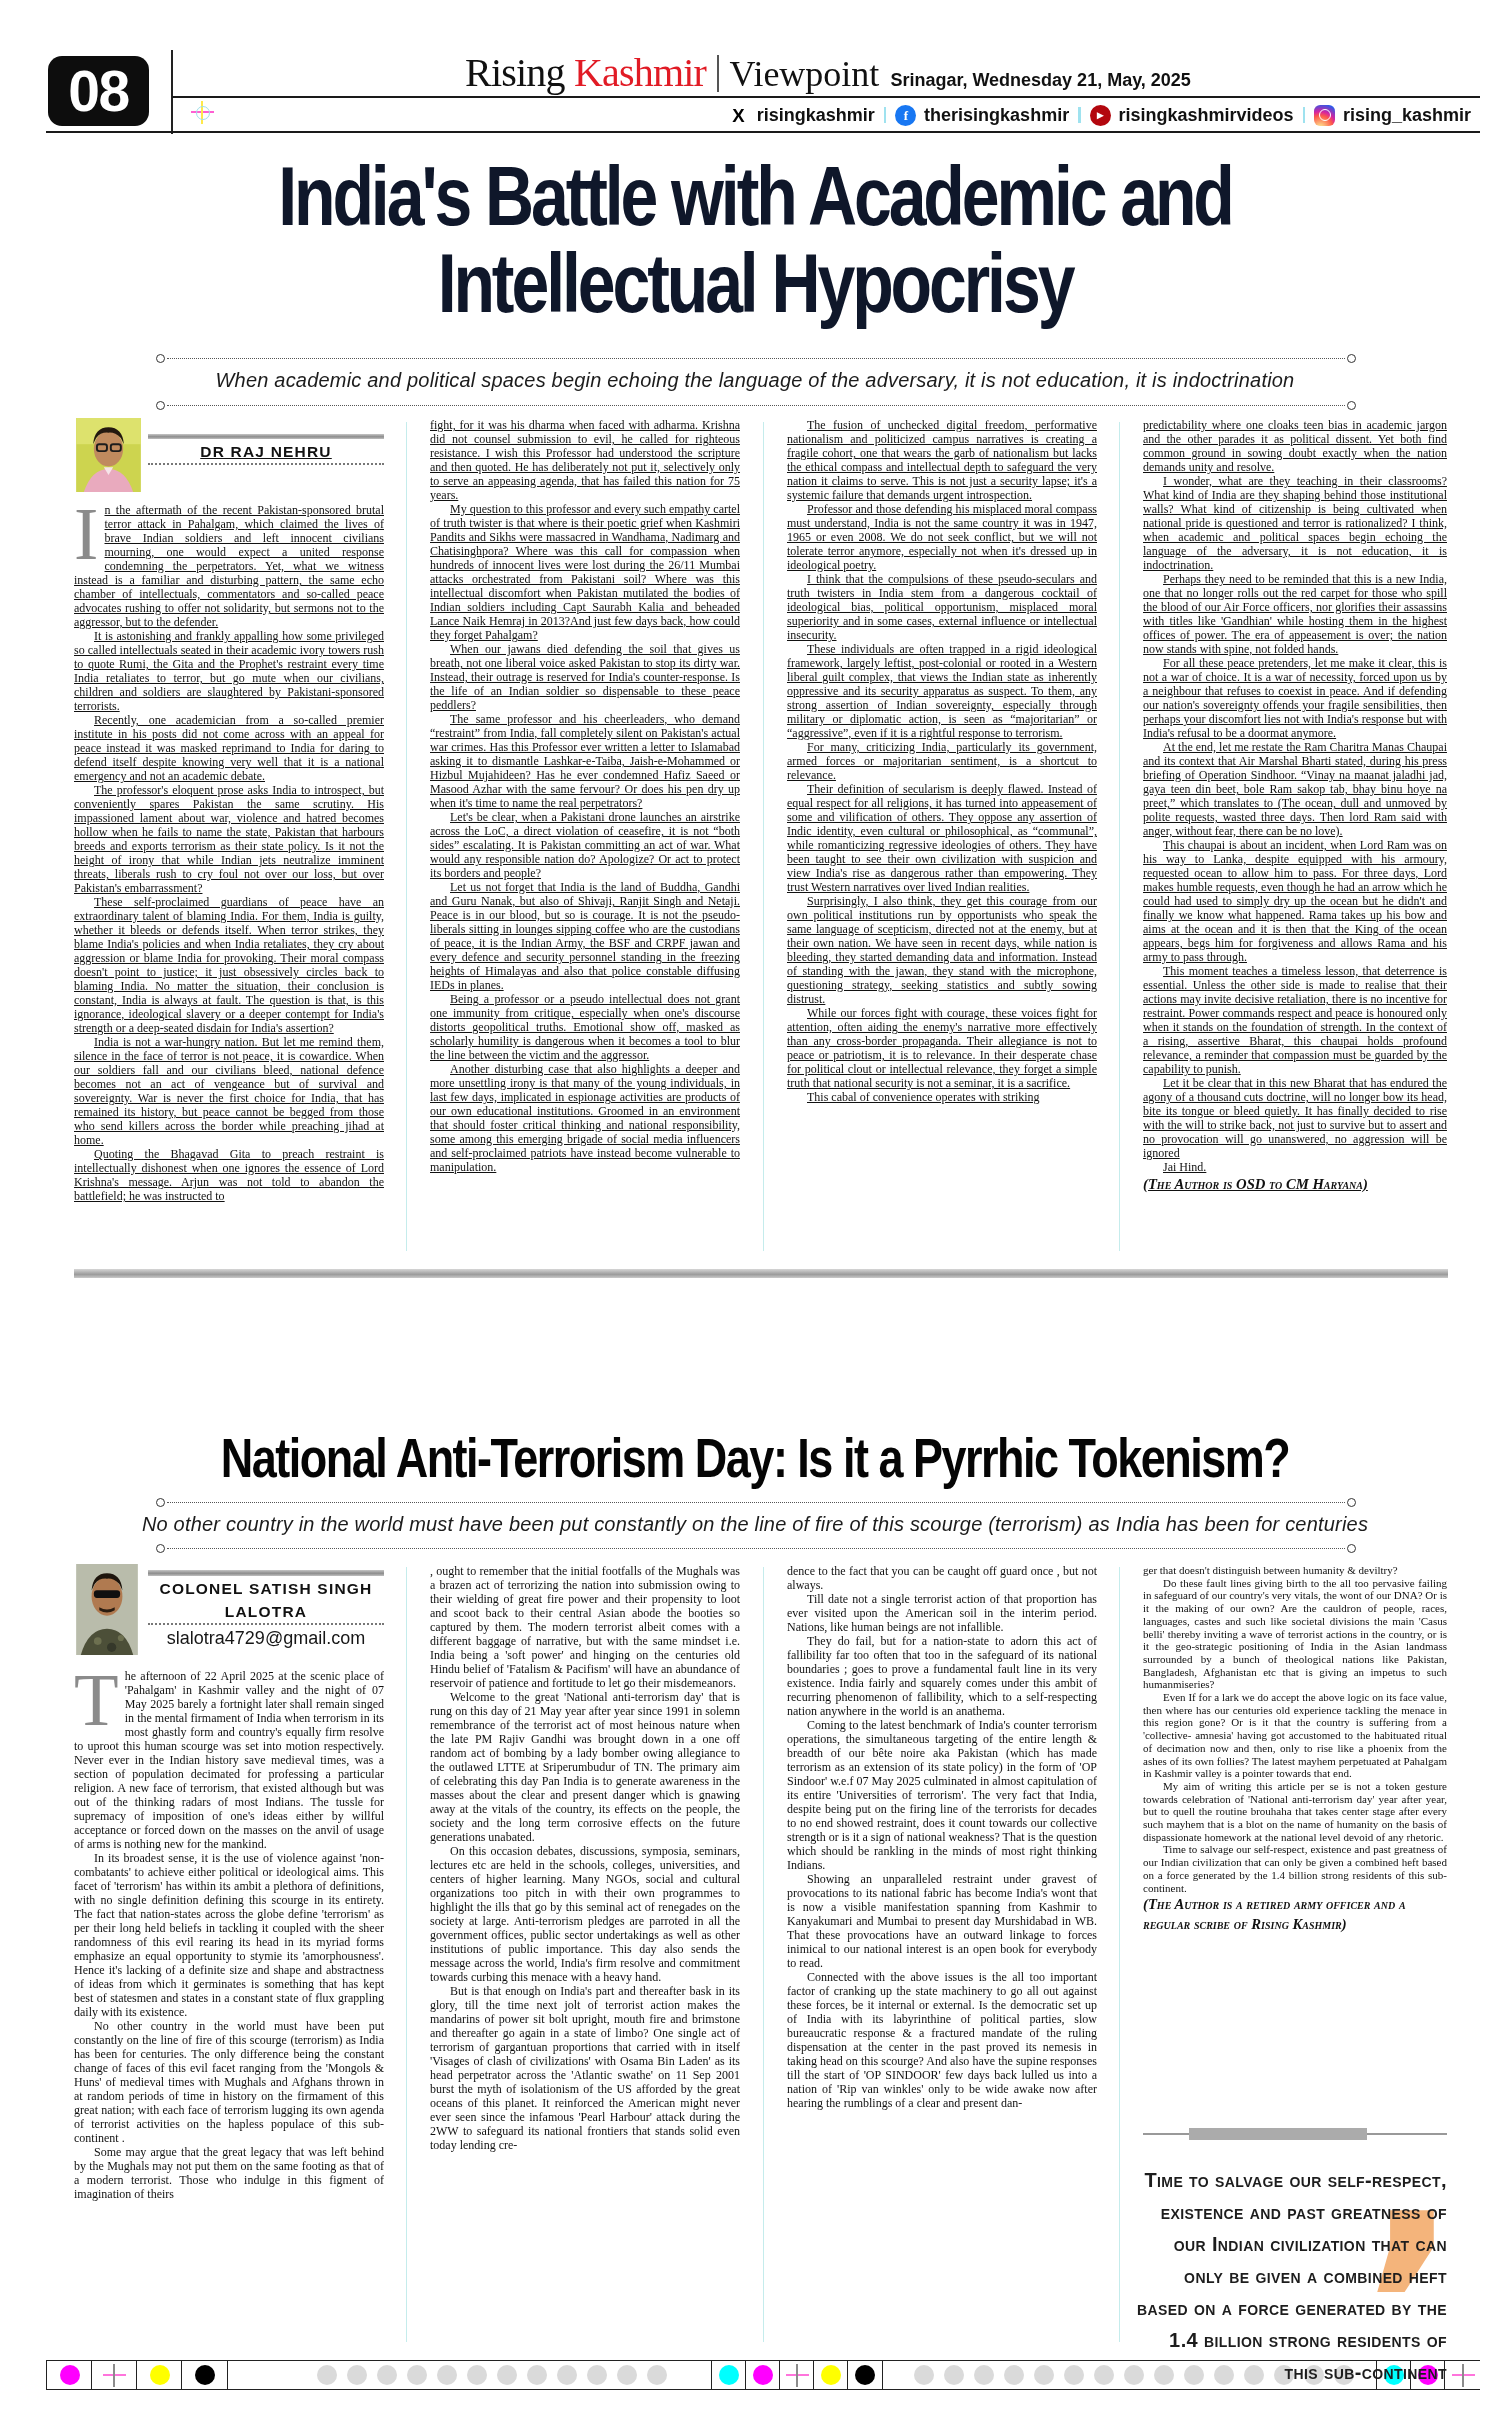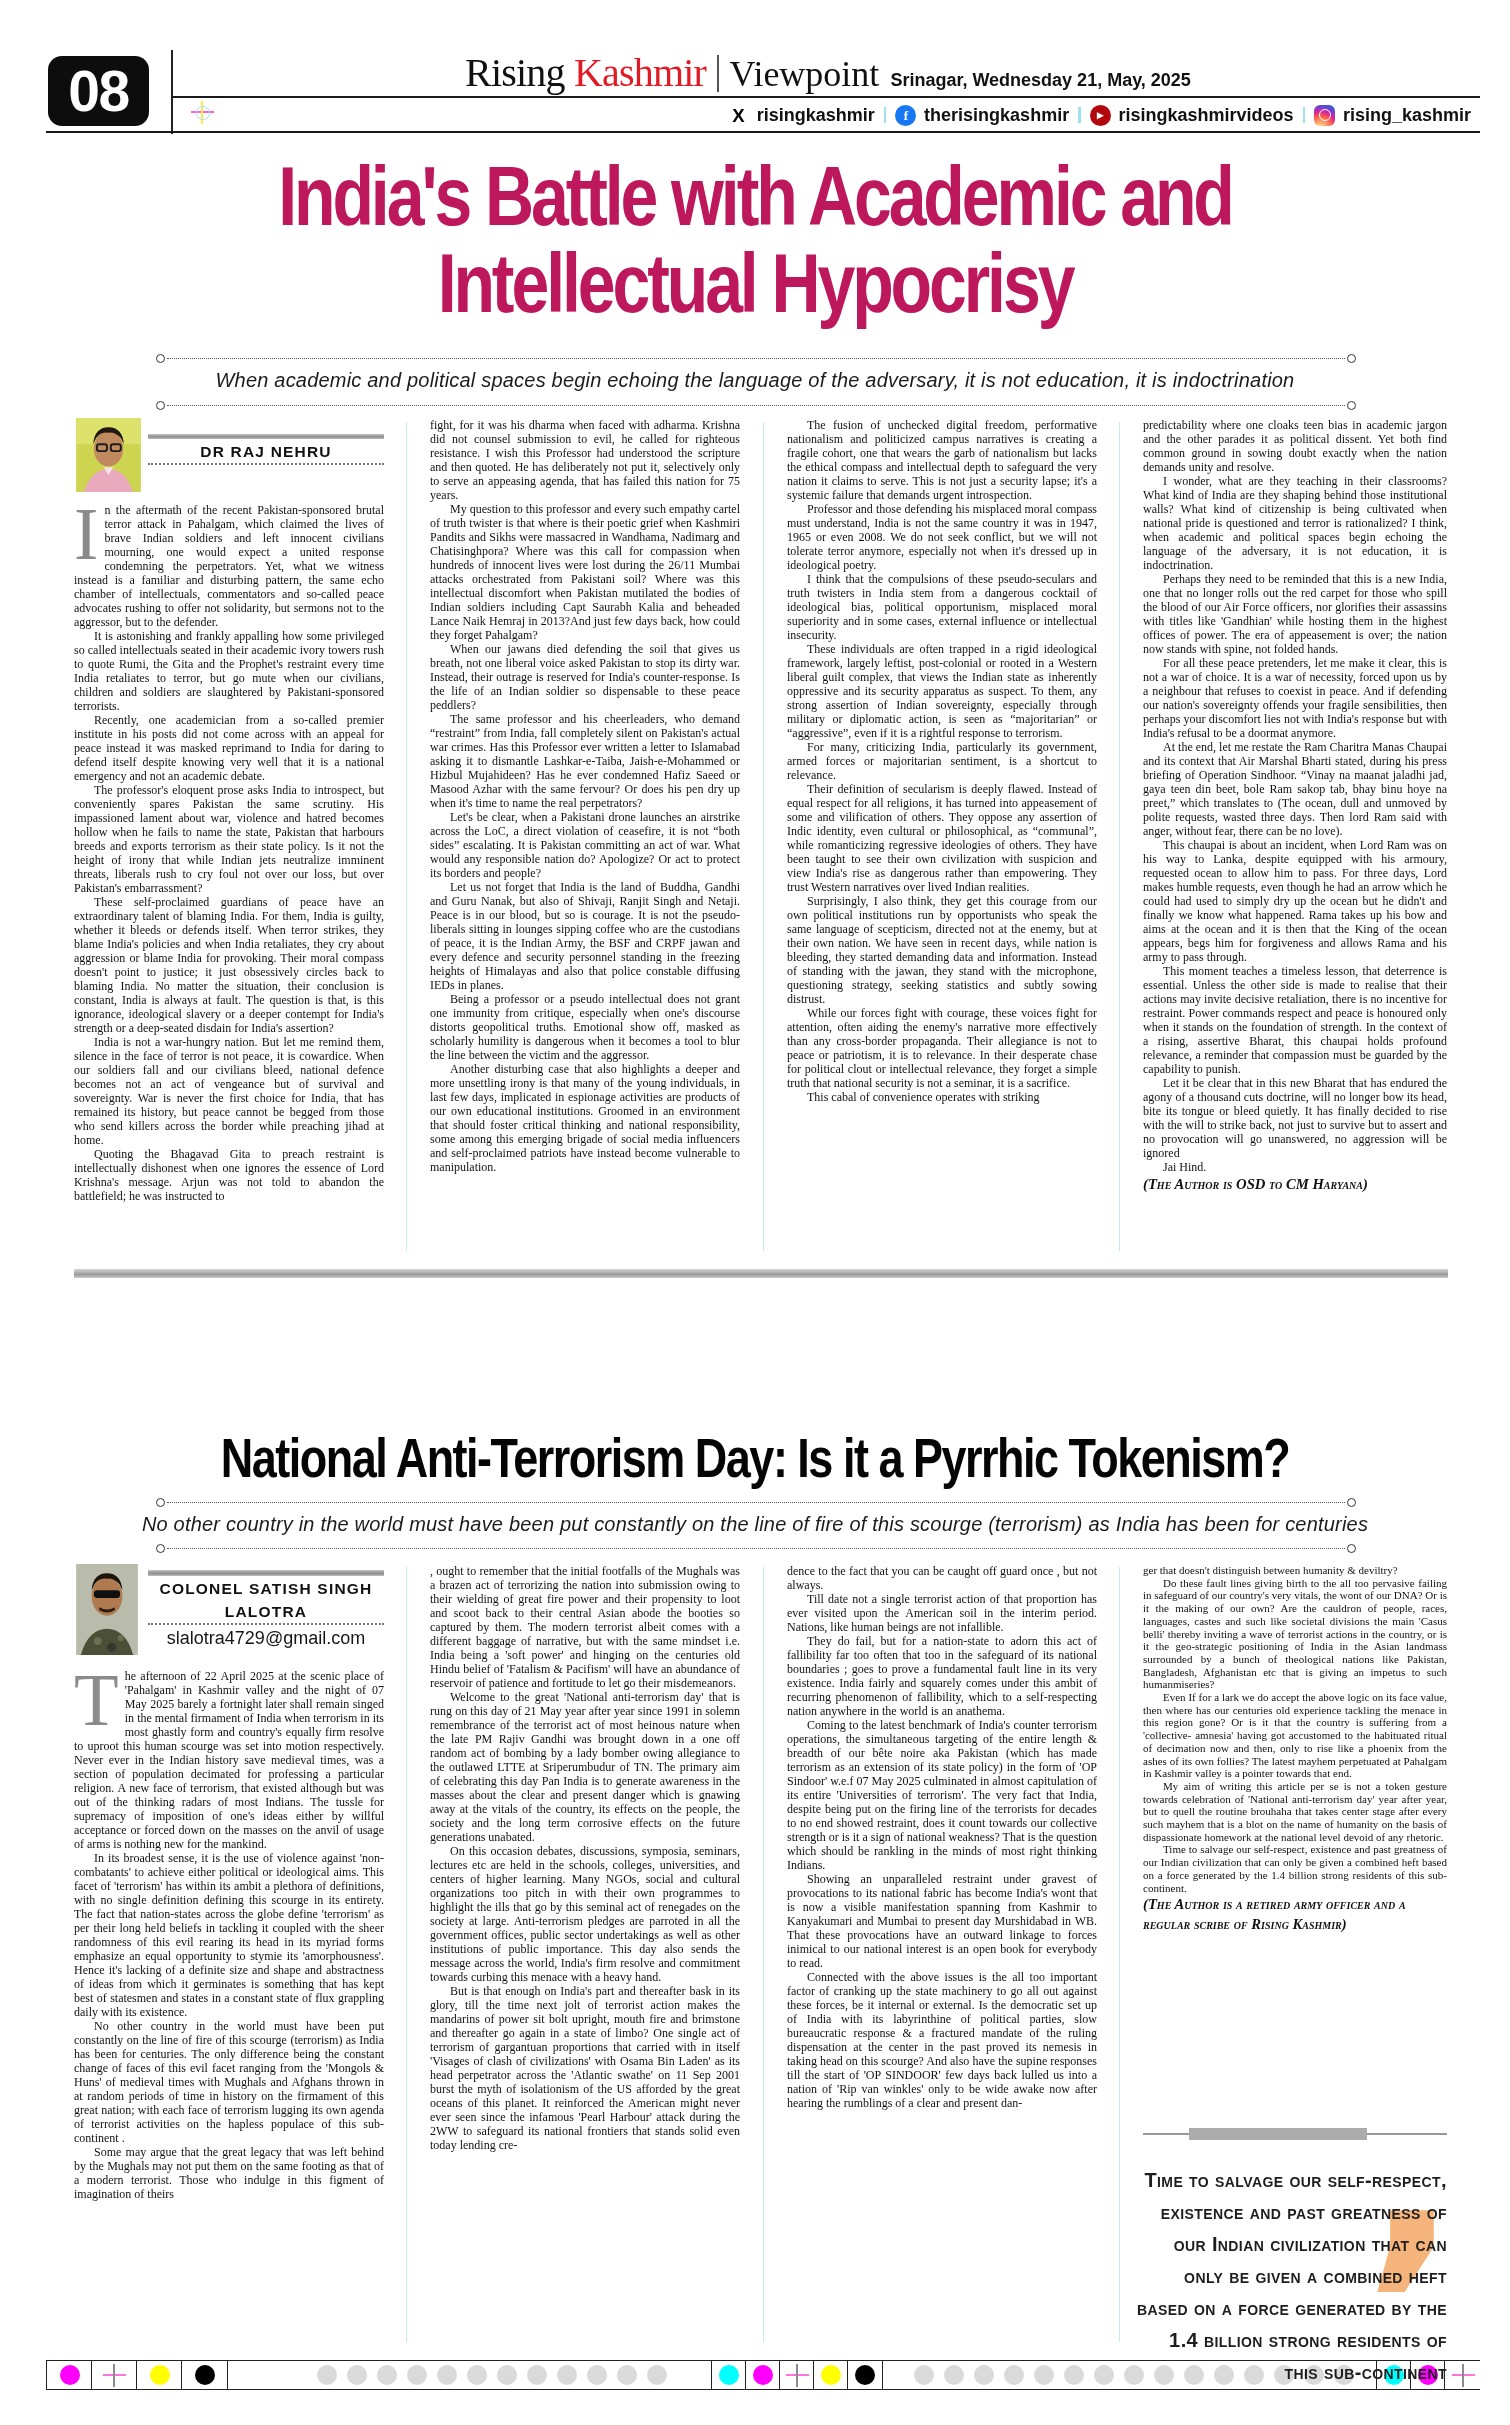--- a/index.html
+++ b/index.html
@@ -29,42 +29,42 @@
   .ic{display:inline-flex;align-items:center;justify-content:center;width:21px;height:21px;border-radius:50%;
       font:bold 13px/21px "Liberation Serif",serif;color:#fff;}
   .ic-x{background:transparent;color:#000;font:bold 18.6px/21px "Liberation Sans",sans-serif;}
   .ic-fb{background:#1877f2;}
   .ic-yt{background:#b3070e;font-size:8.5px;}
   .ic-ig{background:radial-gradient(circle at 30% 110%,#fdf497 0%,#fd5949 45%,#d6249f 60%,#285aeb 90%);position:relative;border-radius:6.2px;}
   .ic-ig::before{content:"";position:absolute;left:4.6px;top:4.6px;width:10px;height:10px;border:1.5px solid #fff;border-radius:50%;}
 
   
   .hl1{left:0;top:155px;width:1510px;text-align:center;
-       font:bold 68px/87px "Liberation Sans",sans-serif;letter-spacing:-3.1px;color:#be185d;}
+       font:bold 68px/87px "Liberation Sans",sans-serif;letter-spacing:-3.1px;color:#0f172a;}
   .hl1 span,.hl2 span{display:inline-block;transform:scaleY(1.22);transform-origin:50% 60%;}
   .hl2{left:0;top:1431px;width:1510px;text-align:center;
        font:bold 45px/57px "Liberation Sans",sans-serif;letter-spacing:-1.5px;color:#050505;}
   .drule{border-top:1.5px dotted #555;}
   .drule::before,.drule::after{content:"";position:absolute;top:-4.6px;width:7px;height:7px;border:1.5px solid #333;border-radius:50%;background:#fff;}
   .drule::before{left:-11px;}
   .drule::after{right:-11px;}
   .sf{width:1510px;left:0;text-align:center;font:italic 20px/26px "Liberation Sans",sans-serif;color:#1c1c1c;letter-spacing:0.2px;}
 
   
   .byline{position:relative;}
   .photo{position:absolute;left:1.5px;top:0;}
   .bl-right{margin-left:74px;padding-top:15.5px;}
   .bl-bar{height:5.4px;background:linear-gradient(180deg,#c6c6c6,#8d8d8d 55%,#c0c0c0);}
   .bl-name{font:bold 15.5px/23px "Liberation Sans",sans-serif;letter-spacing:1.2px;text-align:center;margin-top:1.5px;}
   .bl-dot{border-bottom:2.3px dotted #777;}
   .bl-mail{font:18px/26px "Liberation Sans",sans-serif;text-align:center;color:#161616;}
 
   
   .col{position:absolute;overflow:hidden;text-align:justify;}
-  .a1col{font-size:12px;line-height:14px;}
+  .a1col{font-size:12px;line-height:14px;text-decoration:underline;}
   .a2col{font-size:12px;line-height:14px;}
   .a2col.c4{font-size:11px;line-height:12.7px;}
   .col p{margin:0;text-indent:20px;}
   .col p.cont,.col p.first{text-indent:0;}
   .dc{float:left;color:#8b8b8b;font:73px/59px "Liberation Serif",serif;padding:1.5px 6.2px 0 0;}
   .credit{text-align:left;font:bold italic 14.7px/20px "Liberation Serif",serif;font-variant:small-caps;margin-top:11px;text-indent:0!important;}
   .vsep{width:0.8px;background:#c5ecec;}
   .graybar{left:74px;top:1269px;width:1374px;height:9.3px;background:linear-gradient(180deg,#d6d6d6,#9b9b9b 60%,#c9c9c9);}
 
   

